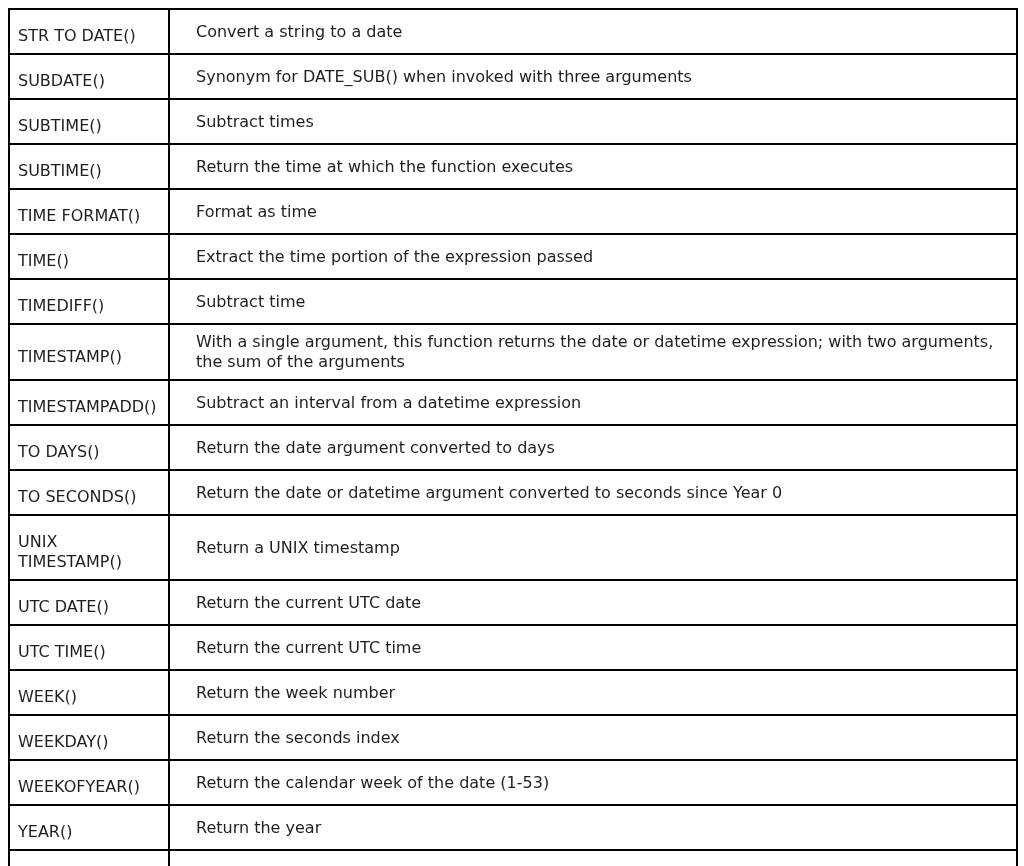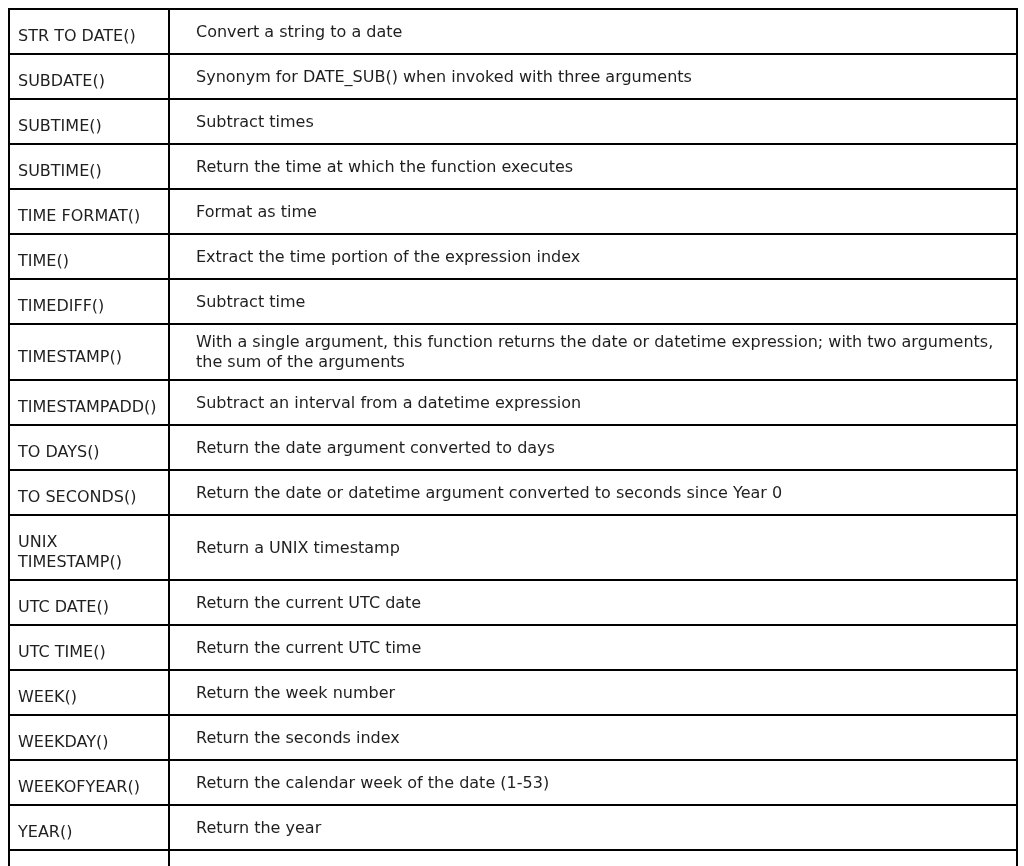--- a/index.html
+++ b/index.html
@@ -70,21 +70,21 @@
   </tr>
 
   <tr>
     <td class="cell-fn">TIME FORMAT()</td>
     <td class="cell-desc">Format as time</td>
   </tr>
 
 
   <tr>
     <td class="cell-fn">TIME()</td>
-    <td class="cell-desc">Extract the time portion of the expression index</td>
+    <td class="cell-desc">Extract the time portion of the expression passed</td>
   </tr>
 
   <tr>
     <td class="cell-fn">TIMEDIFF()</td>
     <td class="cell-desc">Subtract time</td>
   </tr>
 
   <tr>
     <td class="cell-fn">TIMESTAMP()</td>
     <td class="cell-desc">With a single argument, this function returns the date or datetime expression; with two arguments, the sum of the arguments</td>

